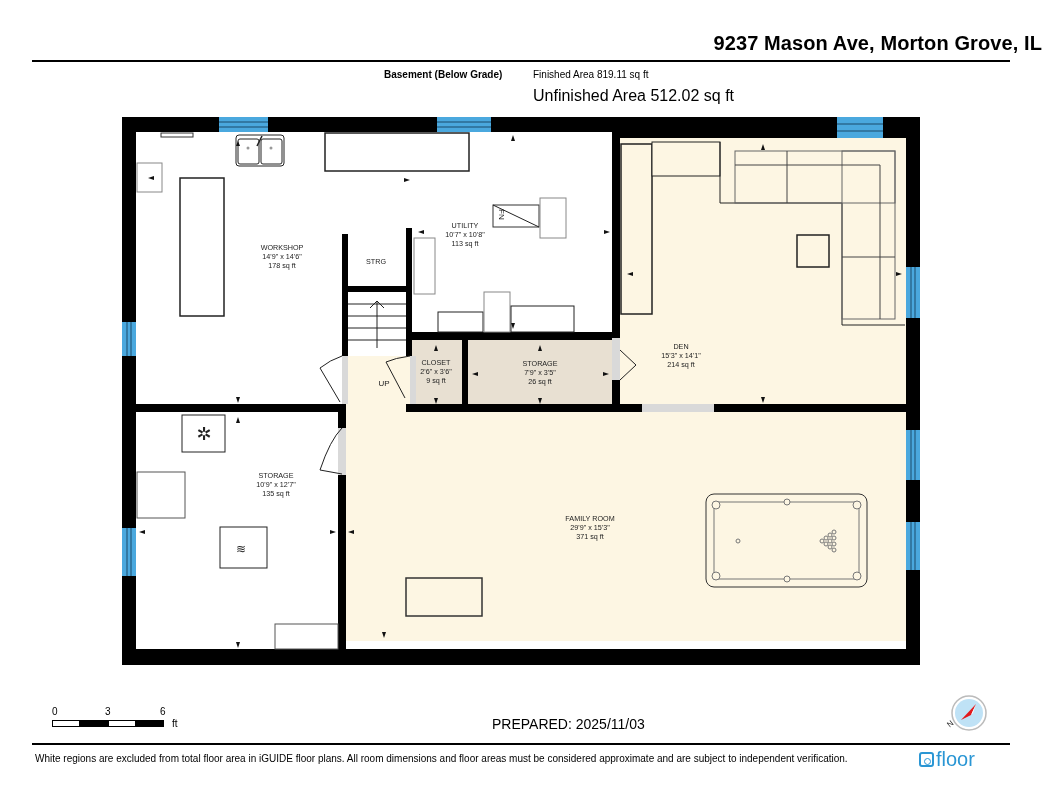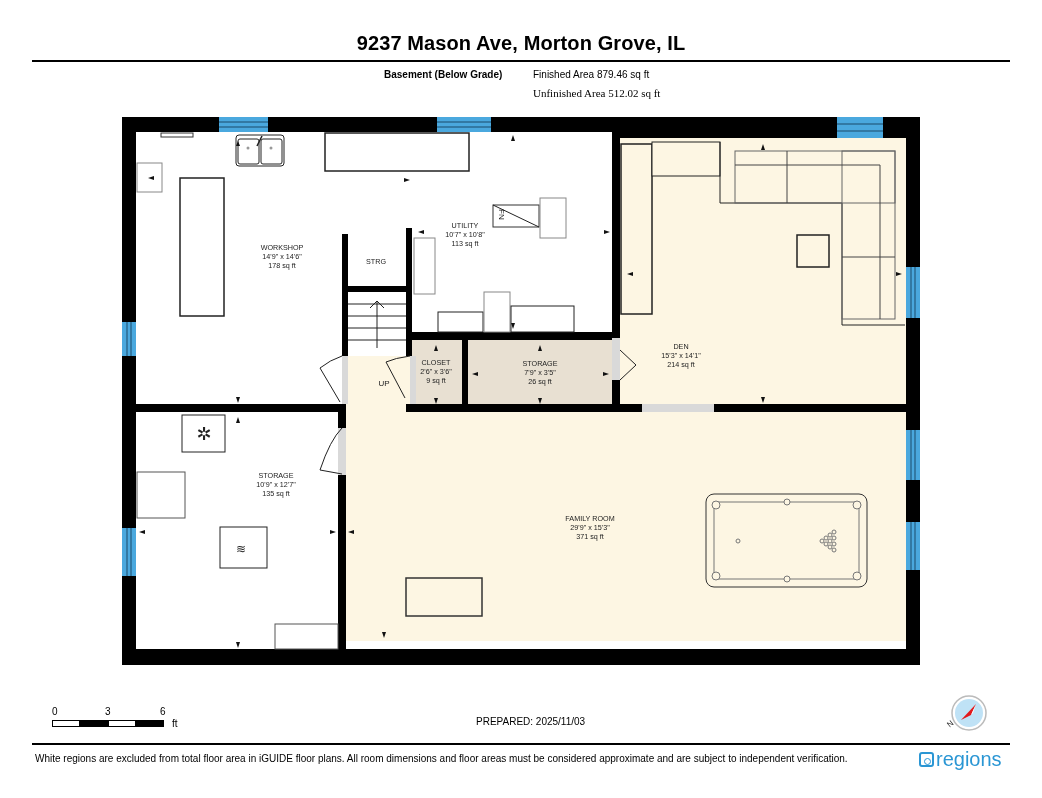--- a/index.html
+++ b/index.html
@@ -1,42 +1,42 @@
 <!DOCTYPE html>
 <html><head>
 <meta charset="utf-8">
 <style>
   html, body { margin: 0; padding: 0; background: #ffffff; }
   body { width: 1042px; height: 798px; position: relative; overflow: hidden; font-family: "Liberation Sans", sans-serif; color: #000; }
-  .title { position: absolute; left: 0; width: 1042px; top: 32px; text-align: center; font-size: 20px; font-weight: bold; letter-spacing: 0.1px; }
+  .title { position: absolute; left: 0; width: 1042px; top: 32px; text-align: right; font-size: 20px; font-weight: bold; letter-spacing: 0.1px; }
   .rule-top { position: absolute; left: 32px; width: 978px; top: 60px; height: 2px; background: #000; }
   .header-level { position: absolute; left: 384px; top: 69px; font-size: 10px; font-weight: bold; }
   .header-finished { position: absolute; left: 533px; top: 69px; font-size: 10px; }
-  .header-unfinished { position: absolute; left: 533px; top: 87px; font-size: 11px; font-family: Liberation Serif, serif; }
+  .header-unfinished { position: absolute; left: 533px; top: 87px; font-size: 16px; }
   #plan { position: absolute; left: 0; top: 0; }
   .room-label { font-family: "Liberation Sans", sans-serif; font-size: 7.2px; fill: #222; text-anchor: middle; }
   .scale-wrap { position: absolute; left: 50px; top: 706px; }
   .scale-num { position: absolute; top: 0; font-size: 10px; }
   .scale-bar { position: absolute; top: 14px; height: 5px; border: 1px solid #000; }
   .scale-ft { position: absolute; left: 122px; top: 12px; font-size: 10px; }
-  .prepared { position: absolute; left: 476px; top: 716px; font-size: 10px; }
+  .prepared { position: absolute; left: 492px; top: 716px; font-size: 14px; }
   .rule-bottom { position: absolute; left: 32px; width: 978px; top: 743px; height: 2px; background: #000; }
   .disclaimer { position: absolute; left: 35px; top: 753px; font-size: 10px; }
   .brand { position: absolute; left: 919px; top: 748px; font-size: 20px; color: #2a96d4; display: flex; align-items: center; gap: 2px; }
   .brand-box { width: 15px; height: 15px; border: 2px solid #2a96d4; border-radius: 3px; box-sizing: border-box; position: relative; }
   .brand-box::after { content: ""; position: absolute; left: 3px; top: 4px; width: 5px; height: 5px; border: 1.5px solid #2a96d4; border-radius: 50%; }
   .compass { position: absolute; left: 944px; top: 693px; }
 </style>
 </head>
 <body>
 
 <div class="title">9237 Mason Ave, Morton Grove, IL</div>
 <div class="rule-top"></div>
 <div class="header-level">Basement (Below Grade)</div>
-<div class="header-finished">Finished Area 879.46 sq ft</div>
+<div class="header-finished">Finished Area 819.11 sq ft</div>
 <div class="header-unfinished">Unfinished Area 512.02 sq ft</div>
 
 <svg id="plan" width="1042" height="798" viewBox="0 0 1042 798">
 
   <rect x="130" y="125" width="782" height="540" fill="#ffffff"></rect>
   <rect x="614" y="138" width="292" height="270" fill="#fdf6e3"></rect>
   <rect x="342" y="408" width="564" height="233" fill="#fdf6e3"></rect>
   <rect x="342" y="352" width="68" height="60" fill="#fdf6e3"></rect>
   <rect x="410" y="340" width="52" height="66" fill="#e8e0d2"></rect>
   <rect x="468" y="340" width="146" height="66" fill="#e8e0d2"></rect>
@@ -275,14 +275,14 @@
   <circle cx="25" cy="20" r="14" fill="#bfe2f6"></circle>
   <polygon points="32,11 17,27 27,22" fill="#e3191c"></polygon>
   <polygon points="32,11 27,22 29,20" fill="#ffffff"></polygon>
   <text x="4" y="34" font-size="8" fill="#222" transform="rotate(-40 6 32)">N</text>
 </svg>
 
 <div class="rule-bottom"></div>
 <div class="disclaimer">White regions are excluded from total floor area in iGUIDE floor plans. All room dimensions and floor areas must be considered approximate and are subject to independent verification.</div>
 <div class="brand">
   <span class="brand-box"></span>
-  <span>regions</span>
+  <span>floor</span>
 </div>
 
 </body></html>

